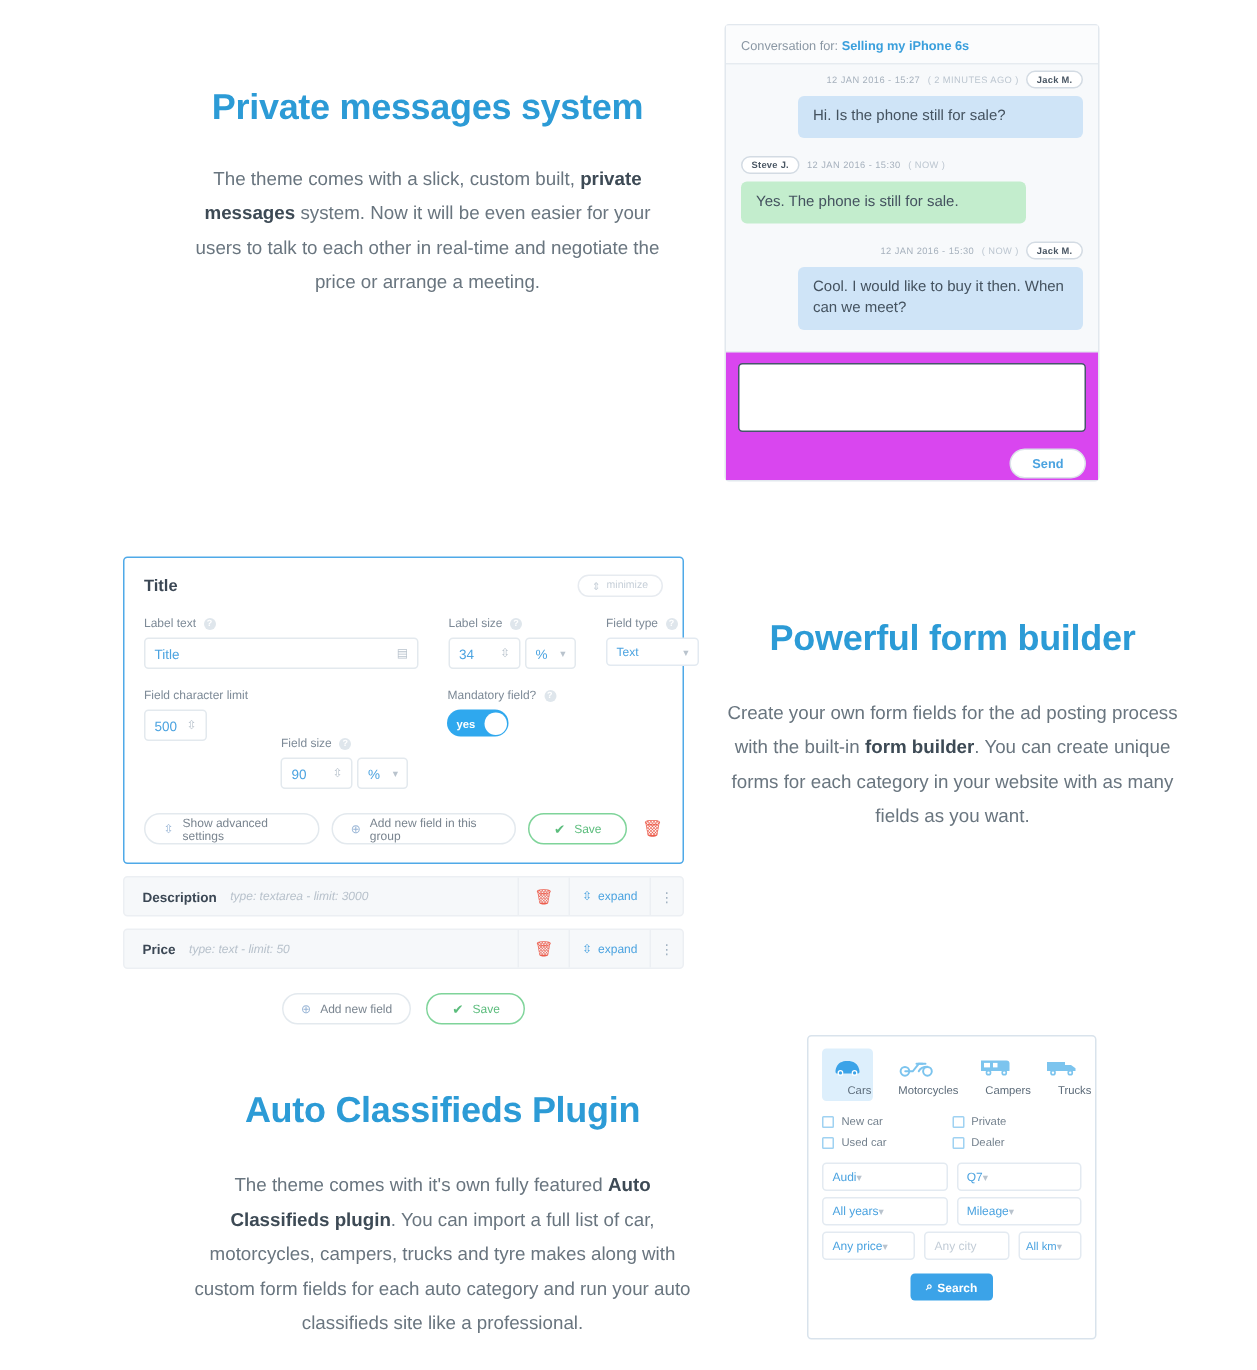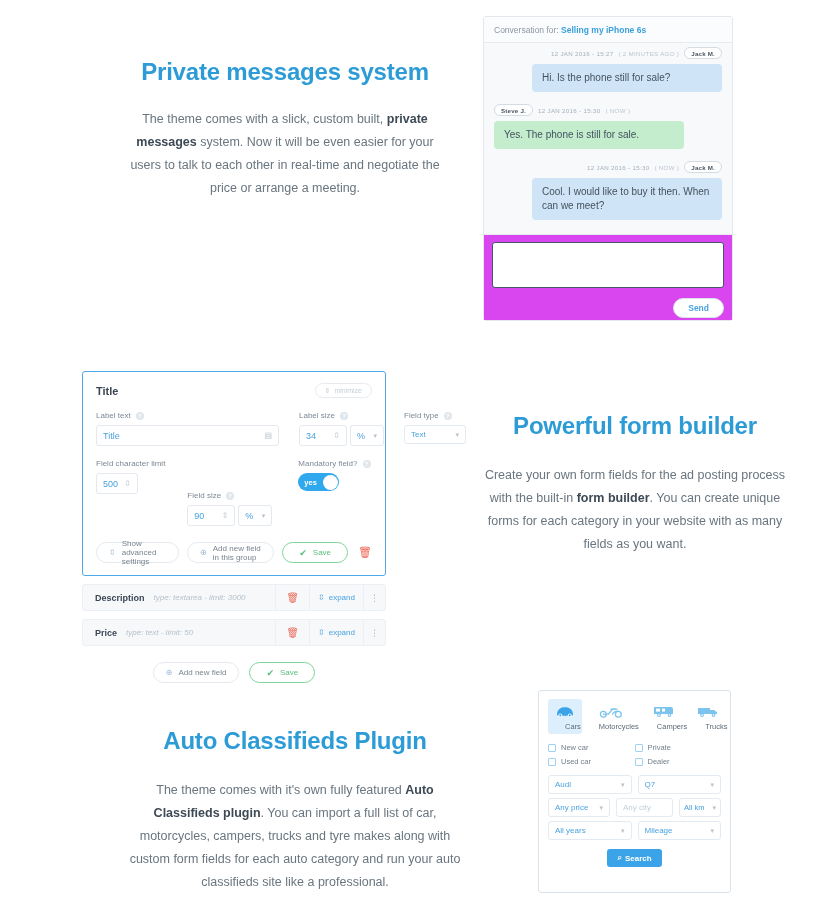--- a/index.html
+++ b/index.html
@@ -64,21 +64,21 @@
     background:#fff; resize:none; outline:none;
     font-family:"Liberation Sans", sans-serif; font-size:10px; padding:5px;
   }
   .send-btn {
     float:right; margin-top:6px; background:#fff; border:1px solid #dbe2e9;
     border-radius:12px; padding:4px 14px; font-size:8.5px; color:#4ba3e0;
     font-weight:bold; cursor:pointer;
   }
 
   
-  #fb { position:absolute; left:82px; top:371px; width:304px; }
+  #fb { position:absolute; left:82px; top:371px; width:374px; }
   .fb-card {
     border:1px solid #4fa9e8; border-radius:3px; background:#fff;
     padding:11px 13px 12px 13px;
   }
   .fb-card-head { display:flex; align-items:center; justify-content:space-between; }
   .fb-card-title { font-size:11px; font-weight:bold; color:#3b4754; }
   .minimize-chip {
     border:1px solid #e7ebf0; border-radius:10px; padding:2.5px 9px;
     font-size:7px; color:#c6cfd8; display:flex; align-items:center; gap:4px;
   }
@@ -153,21 +153,21 @@
   .cat .cat-ico { height:17px; display:flex; align-items:center; justify-content:center; color:#7cc4ee; }
   .cat.active .cat-ico { color:#3ba3e8; }
   .cat .cat-lbl { font-size:7.5px; color:#5c6b79; margin-top:2px;padding-left:16px; }
   .checks { display:flex; margin-top:9px; }
   .check-col { flex:1; }
   .check { display:flex; align-items:center; gap:5px; font-size:7.5px; color:#73808d; margin-bottom:5px; }
   .box { width:8px; height:8px; border:1px solid #9fd2f2; border-radius:1px; background:#fff; }
   .sel-row { display:flex; gap:6px; margin-top:4px; }
   .sel {
     flex:1; border:1px solid #e3eaf1; border-radius:3px; height:19px;
-    display:flex; align-items:center; justify-content:space-between;
+    display:flex; align-items:center; 
     padding:0 6px; font-size:8px; color:#4ba3e0; background:#fff;
   }
   .sel.ph { color:#c3cdd7; }
   .sel.narrow { flex:0 0 62px; }
   .sel.km { flex:0 0 42px; padding:0 4px; font-size:7.5px; }
   .search-btn {
     margin:9px auto 0 auto; background:#3ba3e8; border-radius:3px;
     width:55px; height:18px; display:flex; align-items:center; justify-content:center;
     gap:3px; color:#fff; font-size:8px; font-weight:bold; cursor:pointer;
   }
@@ -463,43 +463,43 @@
         <span>Audi</span>
         <span class="caret">▾</span>
       </div>
       <div class="sel">
         <span>Q7</span>
         <span class="caret">▾</span>
       </div>
     </div>
 
     <div class="sel-row">
+      <div class="sel">
+        <span>All years</span>
+        <span class="caret">▾</span>
+      </div>
+      <div class="sel">
+        <span>Mileage</span>
+        <span class="caret">▾</span>
+      </div>
+    </div>
+
+    <div class="sel-row">
       <div class="sel narrow">
         <span>Any price</span>
         <span class="caret">▾</span>
       </div>
       <div class="sel ph">
         <span>Any city</span>
       </div>
       <div class="sel km">
         <span>All km</span>
         <span class="caret">▾</span>
       </div>
     </div>
 
-    <div class="sel-row">
-      <div class="sel">
-        <span>All years</span>
-        <span class="caret">▾</span>
-      </div>
-      <div class="sel">
-        <span>Mileage</span>
-        <span class="caret">▾</span>
-      </div>
-    </div>
-
     <div class="search-btn">
       <span>⌕</span>
       <span>Search</span>
     </div>
   </div>
 
 </div>
 
 </body></html>

